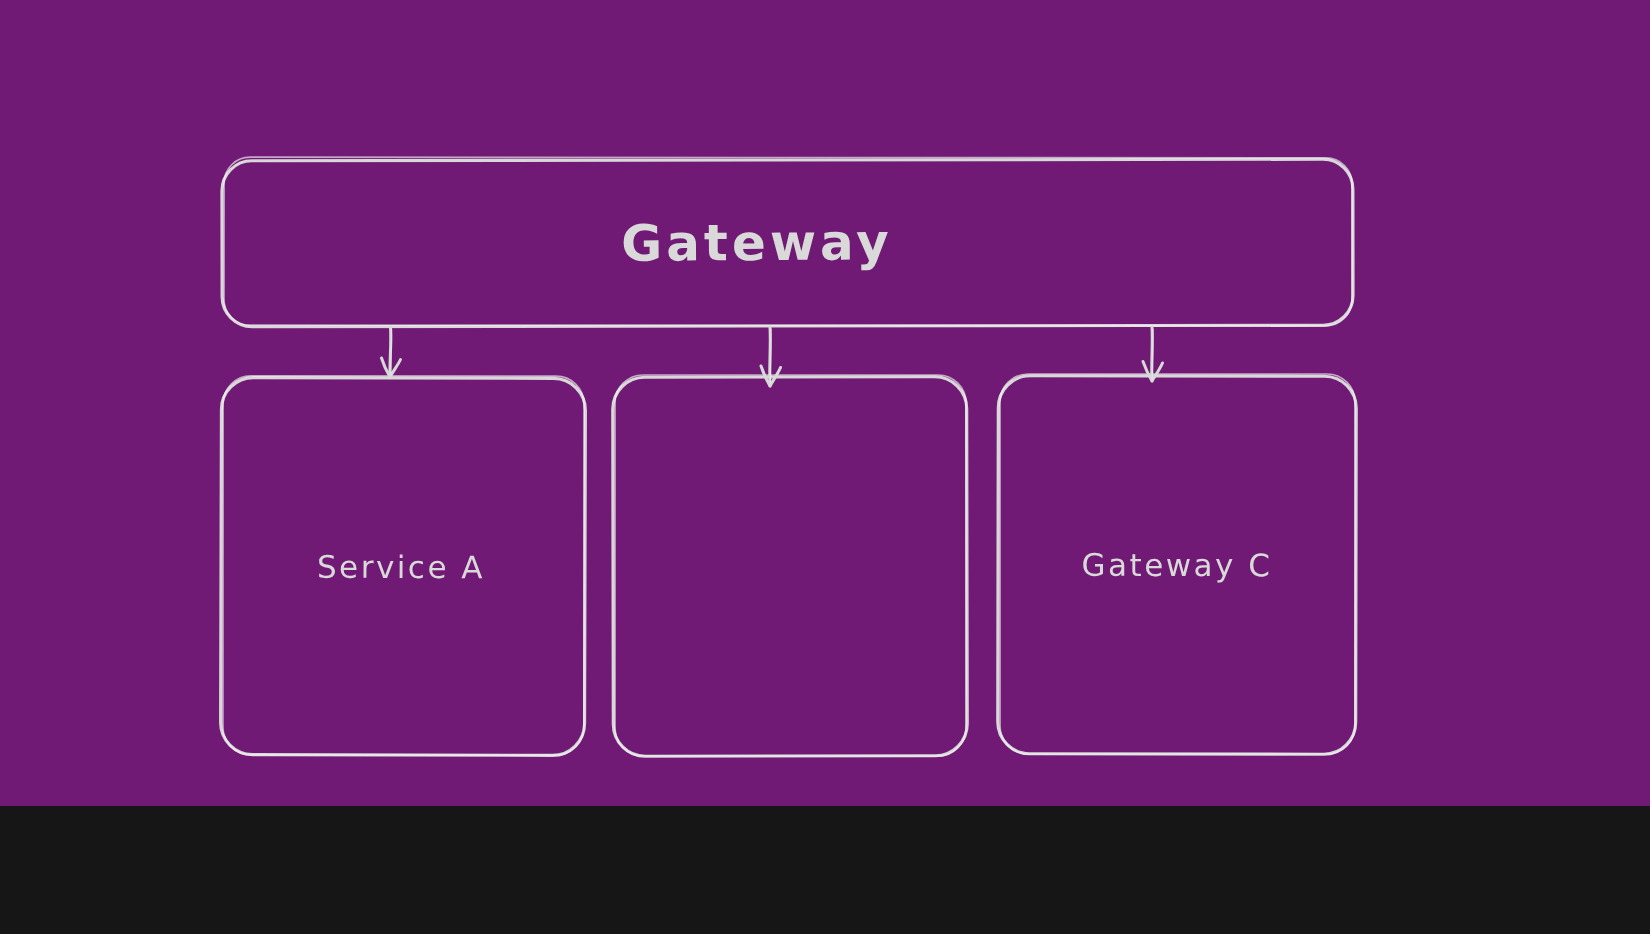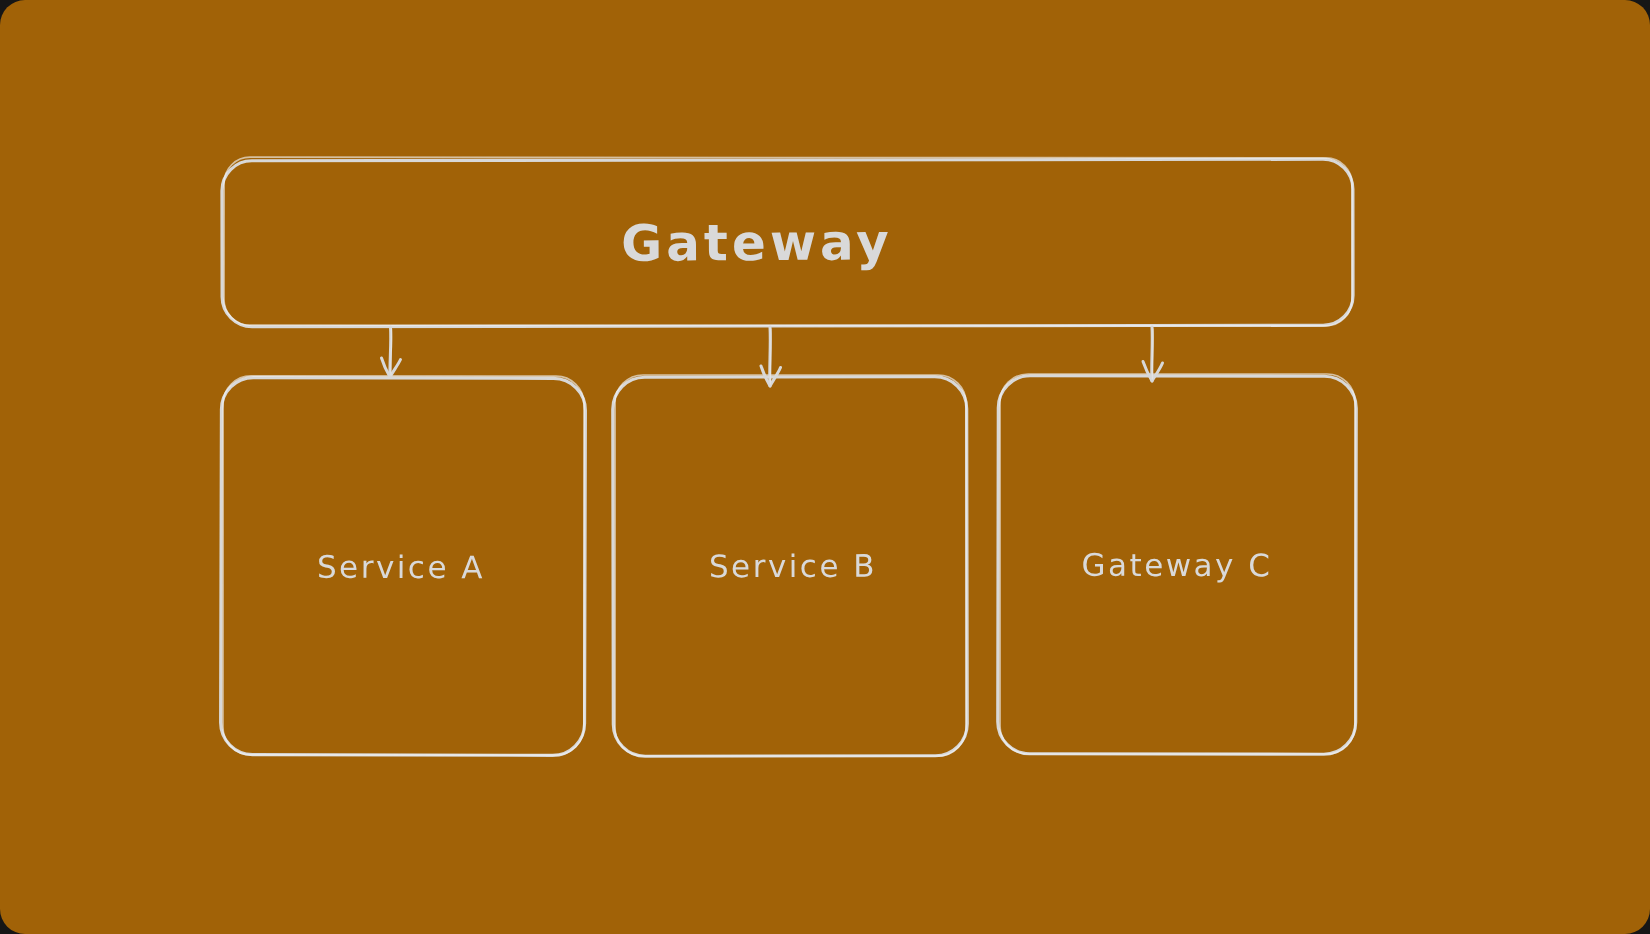--- a/index.html
+++ b/index.html
@@ -7,23 +7,22 @@
     padding: 0;
     background: #161616;
     width: 1650px;
     height: 934px;
     overflow: hidden;
     font-family: "DejaVu Sans", sans-serif;
   }
   .canvas {
     position: relative;
     width: 1650px;
-    height: 934px;
-    background: #a16207;
-    border-radius: 25px;
+    height: 806px;
+    background: #701a75;
   }
   svg.diagram-layer {
     position: absolute;
     left: 0;
     top: 0;
   }
   
   .stroke-main {
     fill: none;
     stroke: #d8d8d8;
@@ -126,17 +125,16 @@
       <path class="arrow-main" d="M 1152 327 C 1153 345, 1151 364, 1152 381"></path>
       <path class="arrow-main" d="M 1143 361.5 C 1145.5 368.5, 1148.5 375, 1152 381 C 1156 374.5, 1160.5 368, 1162.5 363"></path>
       <path class="arrow-hi" d="M 1153 329 C 1153.5 346, 1152 363, 1152.5 379"></path>
     </g>
   </svg>
 
   <div class="node-label gateway-label">Gateway</div>
 
   <div class="node-label service-label label-a">Service A</div>
 
-  <div class="node-label service-label label-b">Service B</div>
 
   <div class="node-label service-label label-c">Gateway C</div>
 
 </div>
 
 </body></html>

